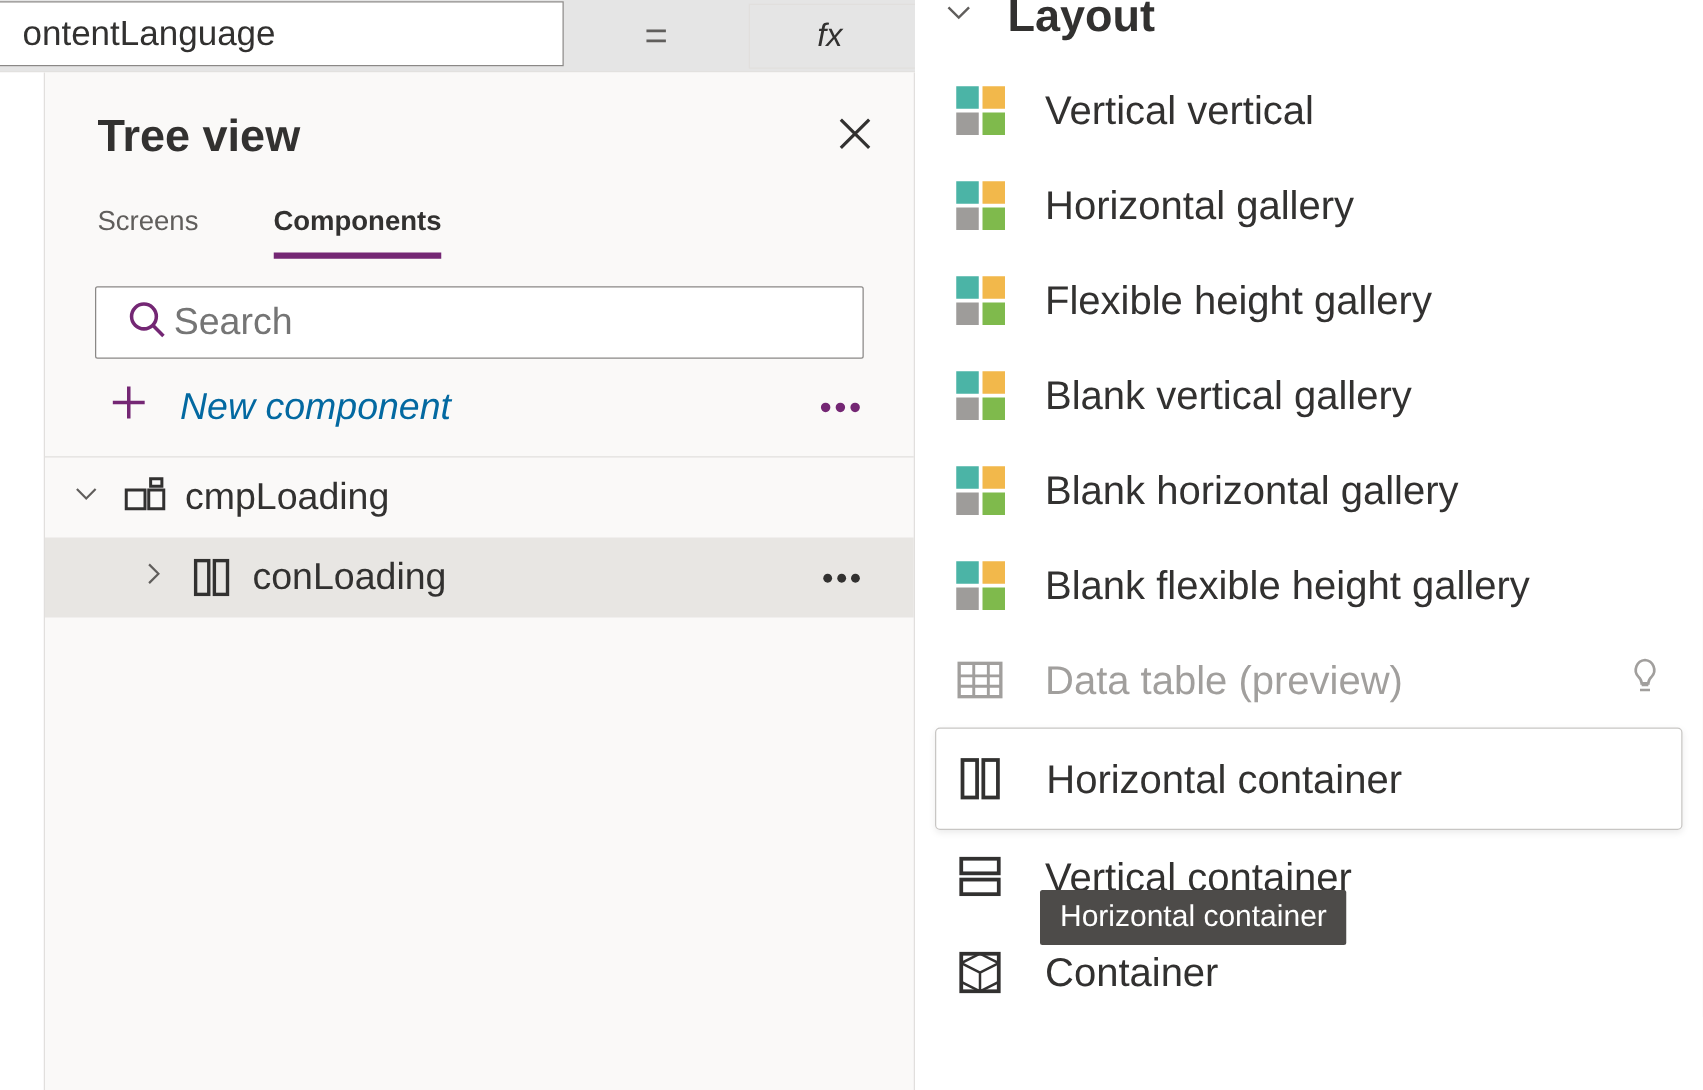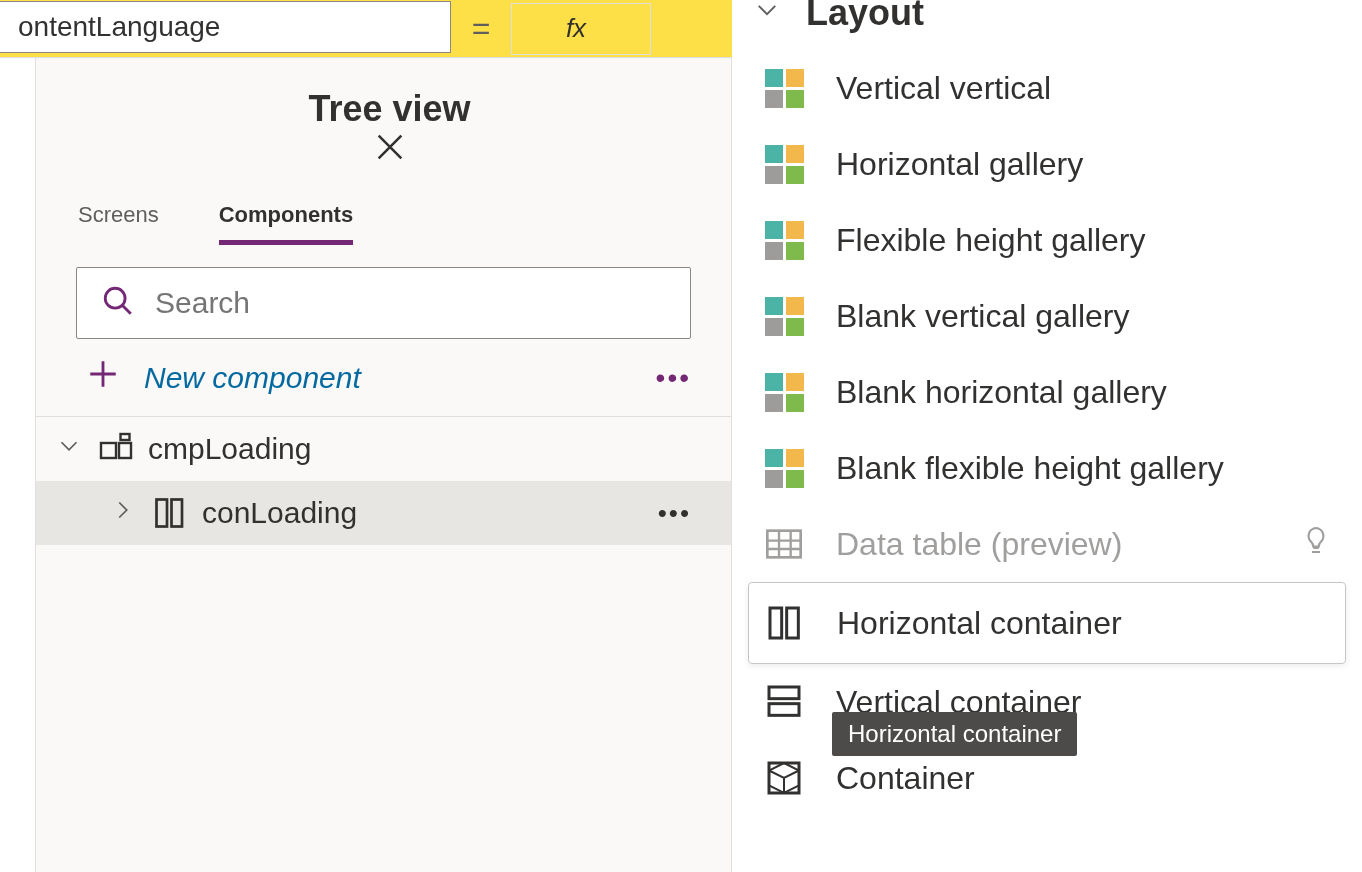--- a/index.html
+++ b/index.html
@@ -1,38 +1,38 @@
 <!DOCTYPE html>
 <html><head>
 <meta charset="utf-8">
 <style>
   * { box-sizing: border-box; margin: 0; padding: 0; font-family: "Segoe UI", Arial, sans-serif; }
   body { background: #faf9f8; color: #323130; overflow: hidden; }
 
   
-  .formula-row { display: flex; align-items: center; height: 58px; border-bottom: 1px solid #e1dfdd; background: #fde047; }
+  .formula-row { display: flex; align-items: center; height: 58px; border-bottom: 1px solid #e1dfdd; background: #e5e5e5; gap: 44px; }
   .property-dropdown { width: 452px; height: 52px; border: 1px solid #8a8886; background: #fff; display: flex; align-items: center; justify-content: space-between; padding: 0 18px; font-size: 28px; margin-left: -1px; margin-top:-4px;}
   .property-dropdown .chev { font-size: 22px; color:#323130; }
   .equals { width: 60px; text-align: center; font-size: 32px; color:#605e5c;}
   .fx-box { width: 140px; height: 52px; border: 1px solid #e1dfdd; display: flex; align-items: center; justify-content: center; gap:10px; font-size: 26px; font-style: italic; font-family: "Cambria Math","Times New Roman",serif;}
   .fx-box .chev { font-size: 20px; font-style: normal; font-family: "Segoe UI"; }
 
   
   .left-rail { position: absolute; left:0; top:58px; width:36px; height: calc(100% - 58px); background:#fff; border-right:1px solid #e1dfdd; }
 
   
   .tree-panel { position:absolute; left:36px; top:58px; width:696px; height: calc(100% - 58px); background:#faf9f8; border-right:1px solid #e1dfdd; }
-  .tree-header { display:flex; align-items:center; justify-content:space-between; padding: 30px 30px 10px 42px; flex-direction: column; }
+  .tree-header { display:flex; align-items:center; justify-content:space-between; padding: 30px 30px 10px 42px; }
   .tree-header h1 { font-size: 36px; font-weight:600; }
   .close-x svg { width:34px; height:34px; }
   .tabs { display:flex; gap: 40px; padding: 24px 0 0 42px; }
   .tab { font-size: 22px; color:#605e5c; padding-bottom: 12px; cursor:pointer; }
   .tab.active { font-weight:700; color:#323130; border-bottom: 5px solid #742774; margin-left: 20px; }
   .search-wrap { margin: 22px 40px 0 40px; }
-  .search-box { display:flex; align-items:center; border:1px solid #8a8886; background:#fff; height:72px; border-radius:2px; padding:0 24px; gap:20px;}
+  .search-box { display:flex; align-items:center; border:1px solid #8a8886; background:#fff; height:58px; border-radius:2px; padding:0 24px; gap:4px;}
   .search-box svg { width:34px; height:34px; }
   .search-box input { border:none; outline:none; font-size:30px; flex:1; color:#605e5c; background:transparent;}
   .new-comp-row { display:flex; align-items:center; justify-content:space-between; padding: 18px 40px 18px 50px; border-bottom:1px solid #e1dfdd; }
   .new-comp { display:flex; align-items:center; gap:24px; font-size:30px; color:#0369a1; cursor:pointer;font-style:italic;}
   .new-comp svg { width:34px; height:34px; }
   .ellipsis { color:#742774; font-size:28px; letter-spacing:2px; cursor:pointer;}
 
   .tree-item { display:flex; align-items:center; gap:14px; padding: 14px 40px 14px 18px; font-size:30px; }
   .tree-item.level-0 { padding-left: 18px; }
   .tree-item.level-1 { padding-left: 72px; background:#e8e6e3; }

